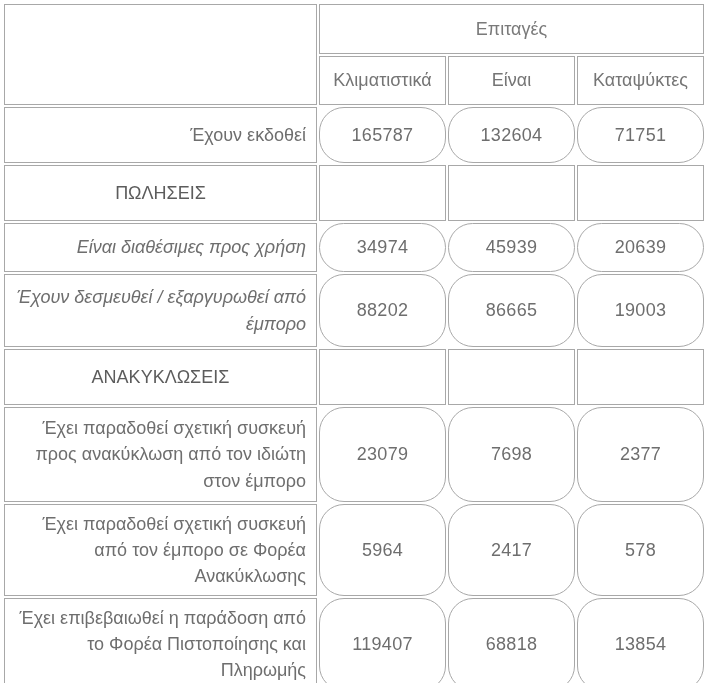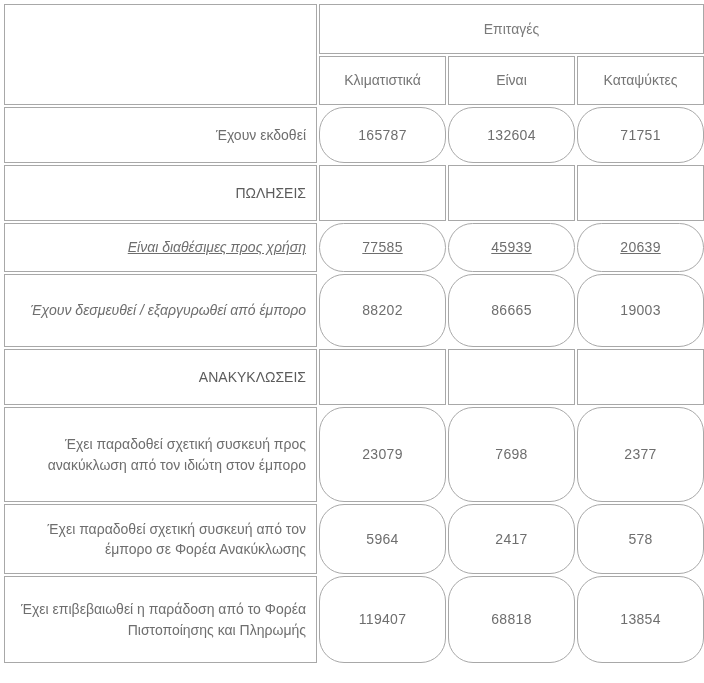--- a/index.html
+++ b/index.html
@@ -19,37 +19,37 @@
     border-collapse: separate;
     border-spacing: 2px;
     width: 700px;
     table-layout: fixed;
     color: #6e6e6e;
   }
   table.stats td, table.stats th {
     border: 1px solid #a8a8a8;
     background: #ffffff;
     box-sizing: border-box;
-    font-size: 14px;
+    font-size: 18px;
     font-weight: normal;
     padding: 6px 10px;
     vertical-align: middle;
     line-height: 1.45;
     overflow: hidden;
   }
   
   col.c-label { width: 313px; }
   col.c-num   { width: 127px; }
 
   
   tr.rh-group   { height: 50px; }
   tr.rh-cols    { height: 49px; padding-left: 48px; }
   tr.rh-r1      { height: 56px; padding-left: 28px; }
   tr.rh-r2      { height: 56px; }
-  tr.rh-r3      { height: 49px; text-decoration: underline; }
+  tr.rh-r3      { height: 49px; }
   tr.rh-r4      { height: 73px; }
   tr.rh-r5      { height: 56px; }
   tr.rh-r6      { height: 95px; }
   tr.rh-r7      { height: 70px; padding-left: 36px; }
   tr.rh-r8      { height: 87px; }
 
   th.group-header {
     text-align: center;
     font-weight: normal;
     color: #7a7a7a;
@@ -63,21 +63,21 @@
   }
   td.row-label {
     text-align: right;
     padding-right: 9px;
     color: #6e6e6e;
   }
   td.row-label.italic {
     font-style: italic;
   }
   td.section-label {
-    text-align: right;
+    text-align: center;
     font-weight: bold;
     color: #5c5c5c;
     padding-left: 5px;
   }
   td.num {
     text-align: center;
     color: #6e6e6e;
     letter-spacing: 0.3px;
     border-radius: 25px;
   }
@@ -113,21 +113,21 @@
         <td class="num">71751</td>
       </tr>
       <tr class="rh-r2">
         <td class="section-label">ΠΩΛΗΣΕΙΣ</td>
         <td class="empty-cell"></td>
         <td class="empty-cell"></td>
         <td class="empty-cell"></td>
       </tr>
       <tr class="rh-r3">
         <td class="row-label italic">Είναι διαθέσιμες προς χρήση</td>
-        <td class="num">77585</td>
+        <td class="num">34974</td>
         <td class="num">45939</td>
         <td class="num">20639</td>
       </tr>
       <tr class="rh-r4">
         <td class="row-label italic">Έχουν δεσμευθεί / εξαργυρωθεί από έμπορο</td>
         <td class="num">88202</td>
         <td class="num">86665</td>
         <td class="num">19003</td>
       </tr>
       <tr class="rh-r5">

